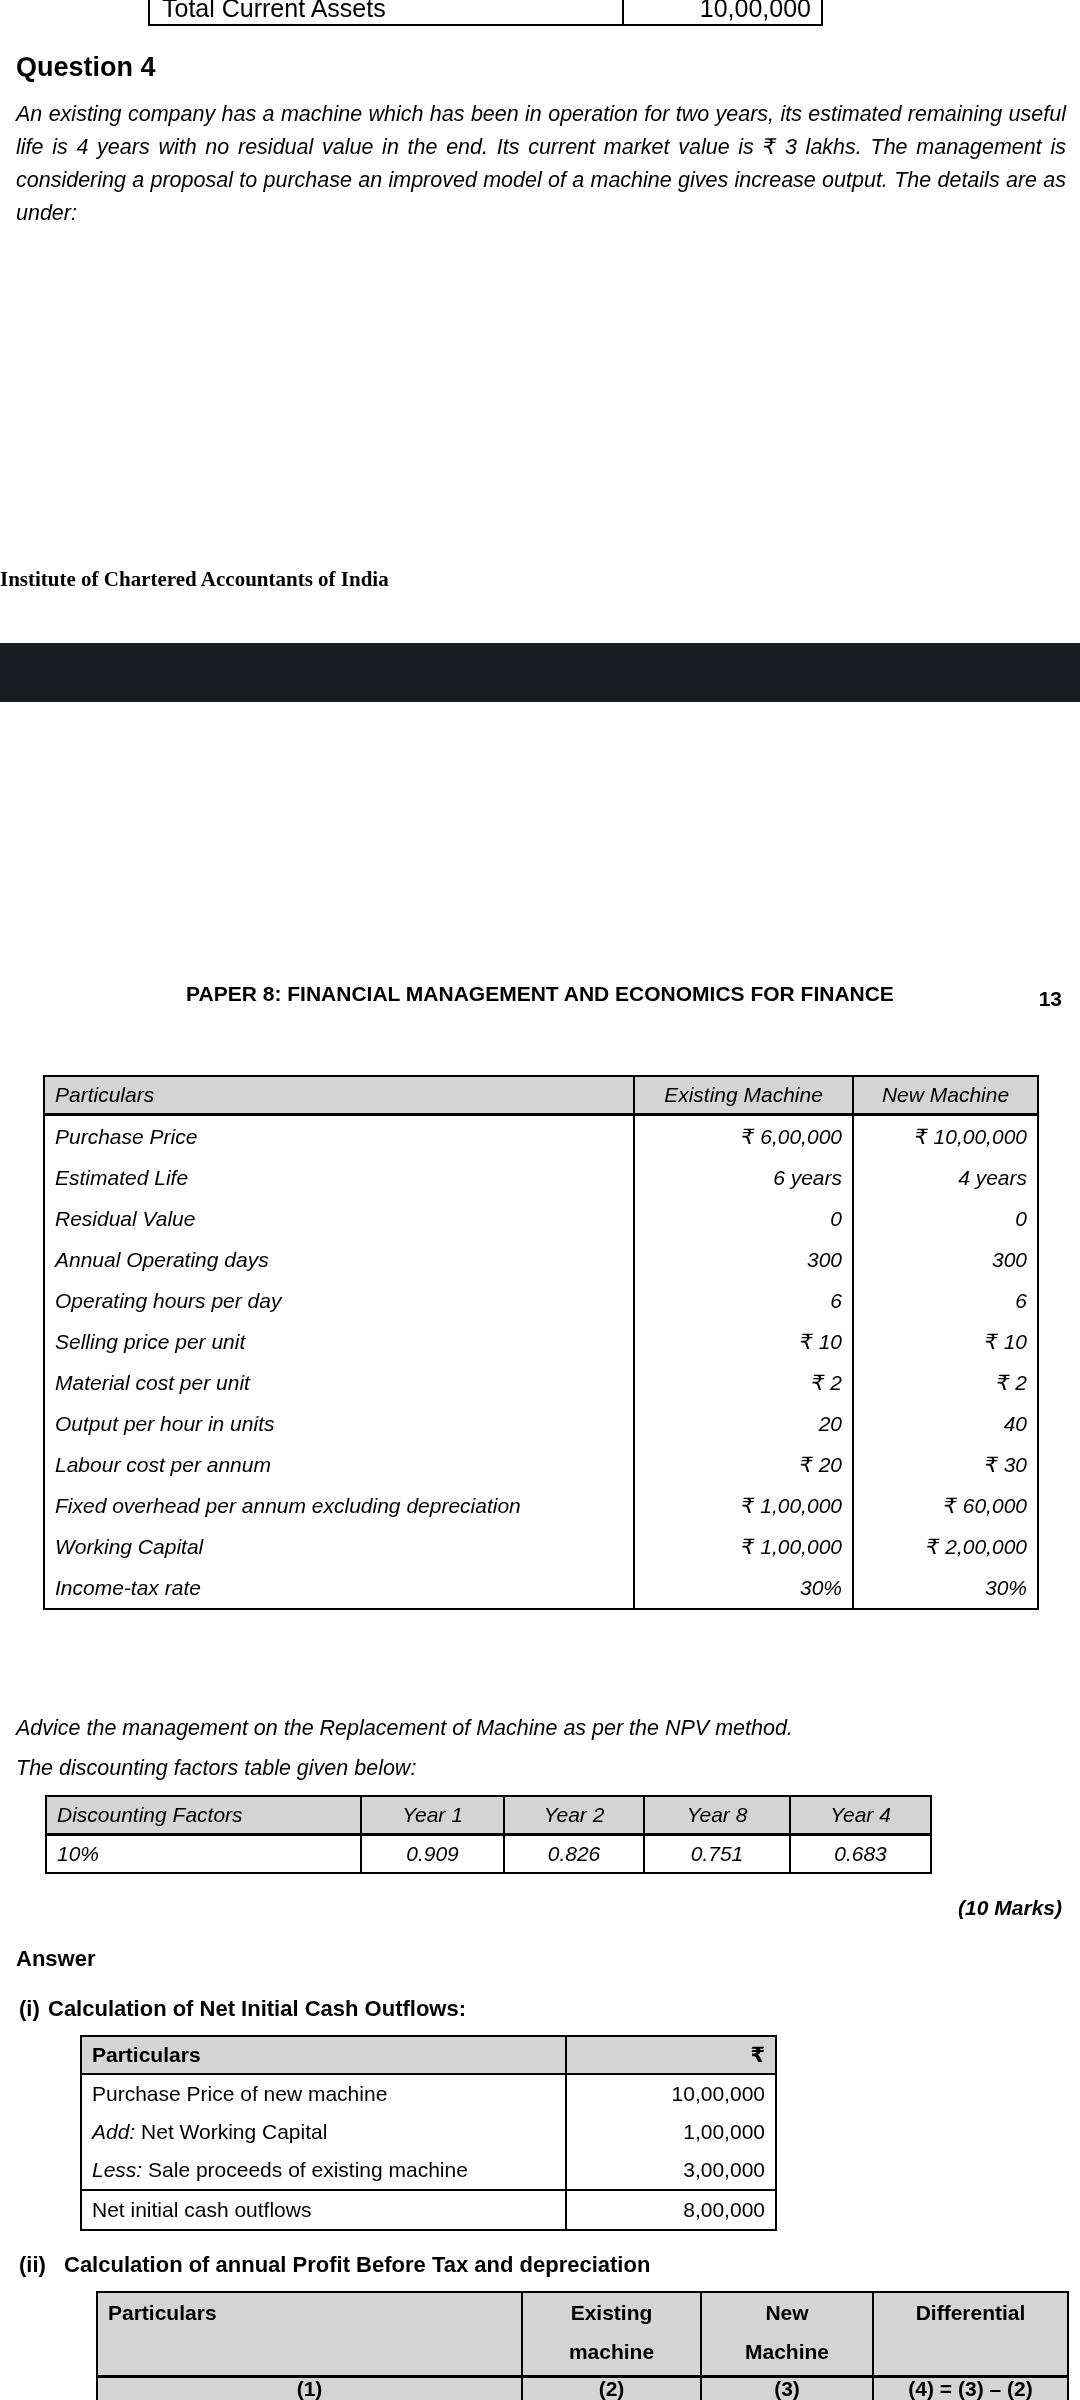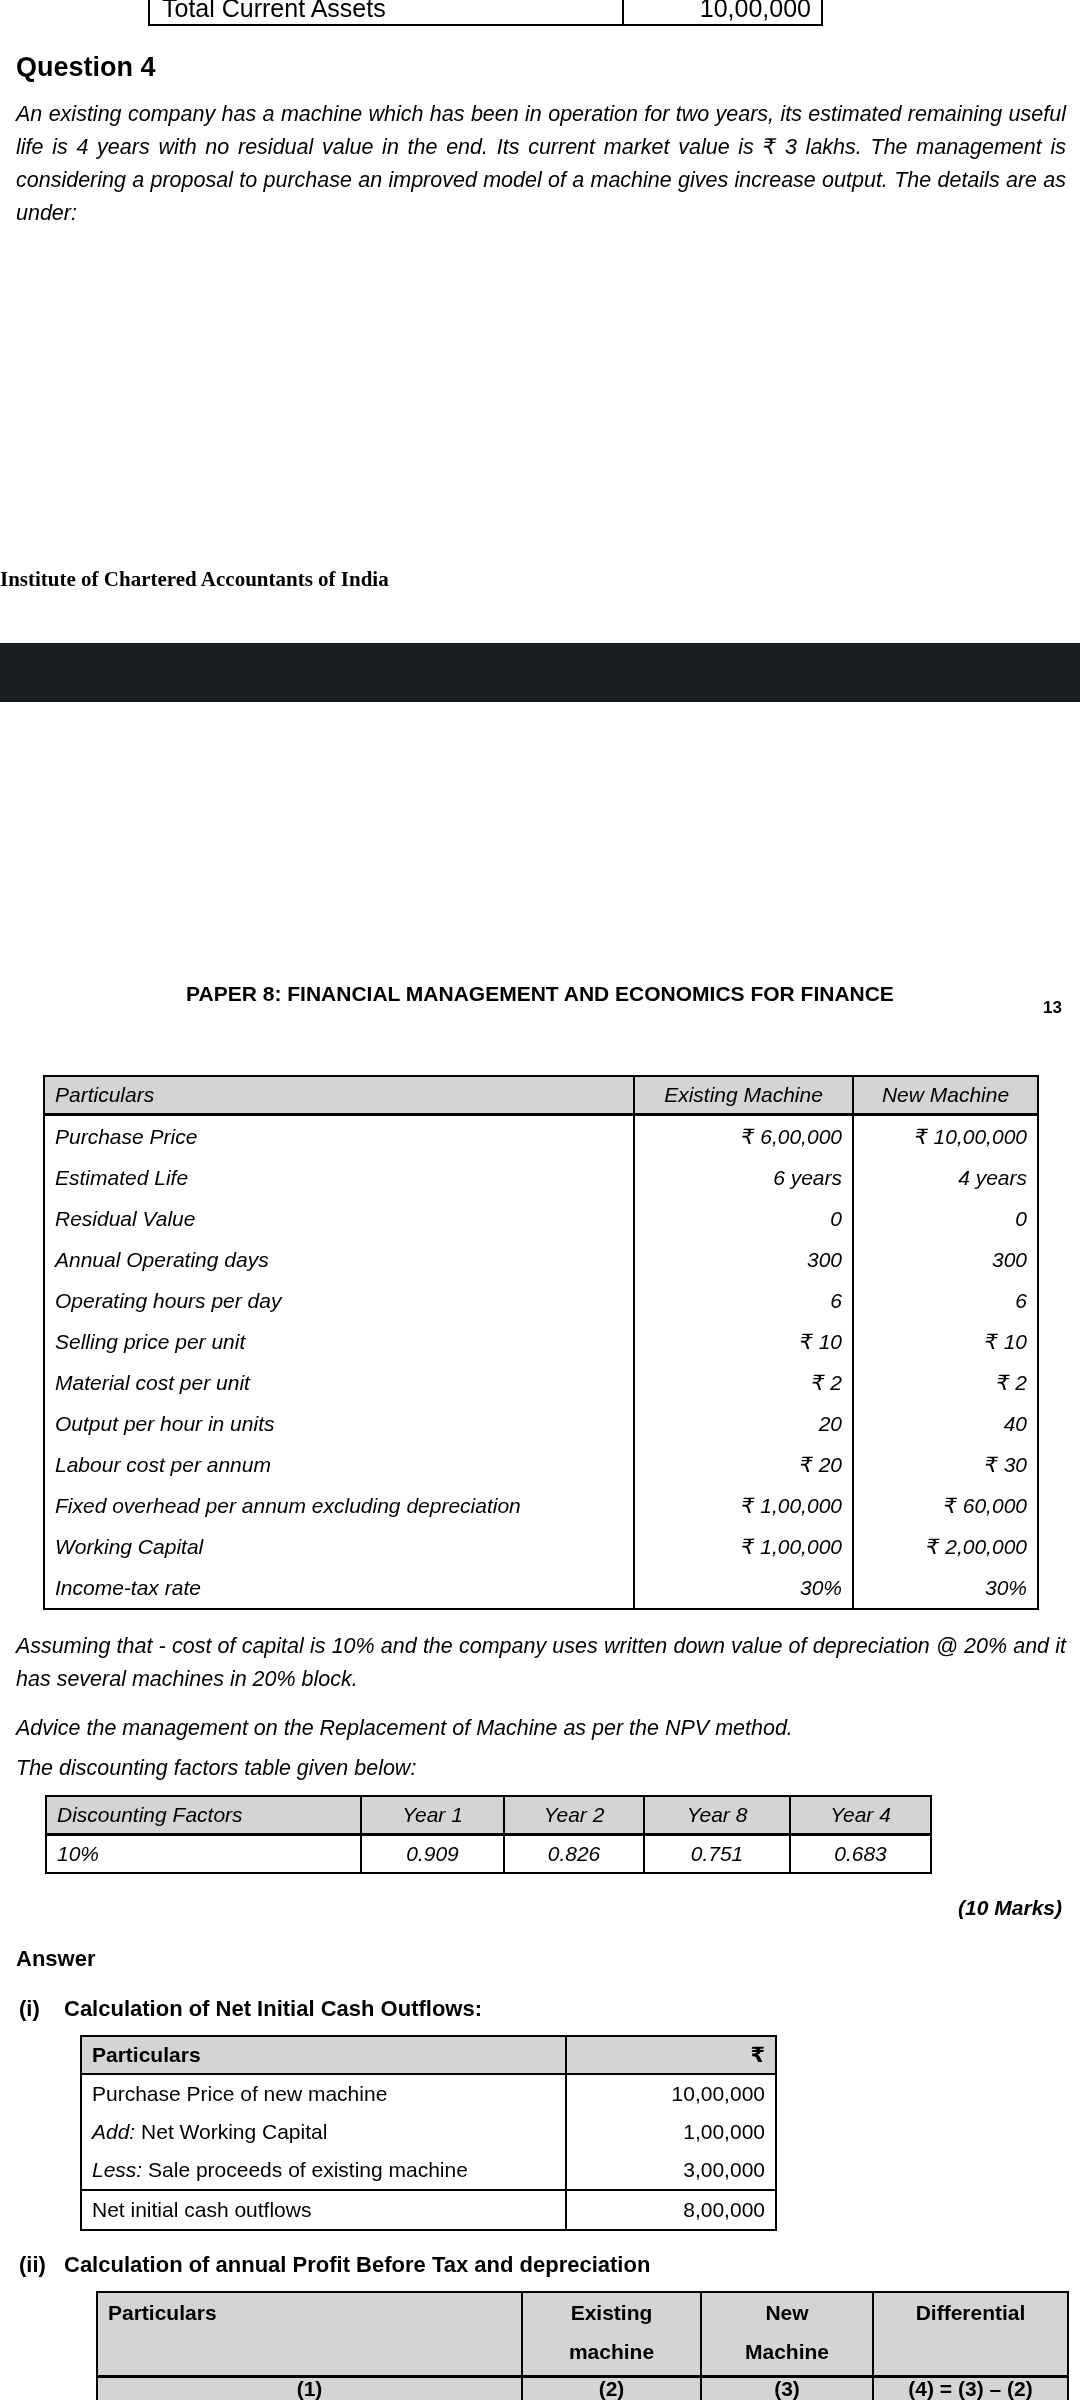--- a/index.html
+++ b/index.html
@@ -17,21 +17,21 @@
   .q-body{position:absolute;left:16px;top:98px;width:1050px;font-size:21.5px;font-style:italic;
         line-height:33px;text-align:justify;}
 
   .institute{position:absolute;left:0;top:551px;font-family:"Liberation Serif","DejaVu Serif",serif;
         font-weight:bold;font-size:21px;margin-top:16px;}
 
   .bar{position:absolute;left:0;top:643px;width:1080px;height:59px;background:#1a1d21;}
 
   .paper-header{position:absolute;left:0;top:982px;width:1080px;}
   .paper-title{display:block;text-align:center;font-size:21px;font-weight:bold;}
-  .page-num{position:absolute;right:18px;top:16px;font-size:17px;font-weight:bold;}
+  .page-num{position:absolute;right:18px;top:5px;font-size:21px;font-weight:bold;}
 
   table.doc{border-collapse:collapse;table-layout:fixed;position:absolute;background:#fff;font-size:21px;}
   table.doc th,table.doc td{overflow:hidden;padding:0 10px;}
   .l{text-align:left}.c{text-align:center}.r{text-align:right}
 
   
   .machine{left:43px;top:1075px;width:994px;border:2px solid #000;font-style:italic;}
   .machine th{background:#d4d4d4;height:36px;font-weight:normal;border-bottom:3px solid #000;
         border-left:2px solid #000;}
   .machine td{height:41px;border-left:2px solid #000;}
@@ -49,21 +49,21 @@
         border-left:2px solid #000;}
   .discount td{height:36px;border-left:2px solid #000;}
   .discount th:first-child,.discount td:first-child{border-left:none;}
 
   .marks{position:absolute;right:18px;top:1896px;font-size:21px;font-weight:bold;font-style:italic;}
   .answer{position:absolute;left:16px;top:1946px;font-size:22px;font-weight:bold;}
 
   .part-head{position:absolute;font-size:22px;font-weight:bold;}
   .part-index{position:absolute;left:19px;font-size:22px;font-weight:bold;}
   .pi-y{top:1996px;} .pii-y{top:2252px;}
-  .part-title-i{left:64px;} .part-title-ii{left:64px;}
+  .part-title-i{left:48px;} .part-title-ii{left:64px;}
 
   
   .tbl-i{left:80px;top:2035px;width:695px;border:2px solid #000;}
   .tbl-i th{background:#d4d4d4;height:36px;border-bottom:2px solid #000;border-left:2px solid #000;
         font-weight:bold;}
   .tbl-i td{height:38px;border-left:2px solid #000;}
   .tbl-i th:first-child,.tbl-i td:first-child{border-left:none;}
   .tbl-i tr.total td{border-top:2px solid #000;}
   .pfx{font-style:italic;}
 
@@ -167,21 +167,20 @@
           <td class="r">₹ 2,00,000</td>
         </tr>
       <tr>
           <td class="l">Income-tax rate</td>
           <td class="r">30%</td>
           <td class="r">30%</td>
         </tr>
     </tbody>
   </table>
 
-  <div class="para p-assume">Assuming that - cost of capital is 10% and the company uses written down value of depreciation @ 20% and it has several machines in 20% block.</div>
   <div class="para p-advice">Advice the management on the Replacement of Machine as per the NPV method.</div>
   <div class="para p-intro">The discounting factors table given below:</div>
 
   <table class="doc discount">
     <colgroup>
         <col style="width:315px">
         <col style="width:143px">
         <col style="width:140px">
         <col style="width:146px">
         <col style="width:141px">

